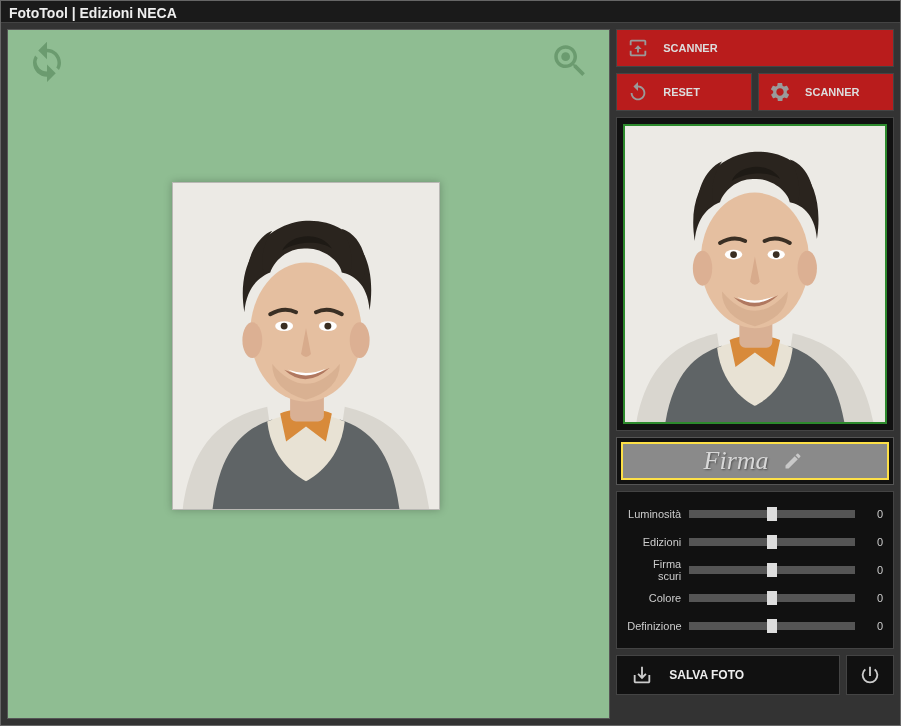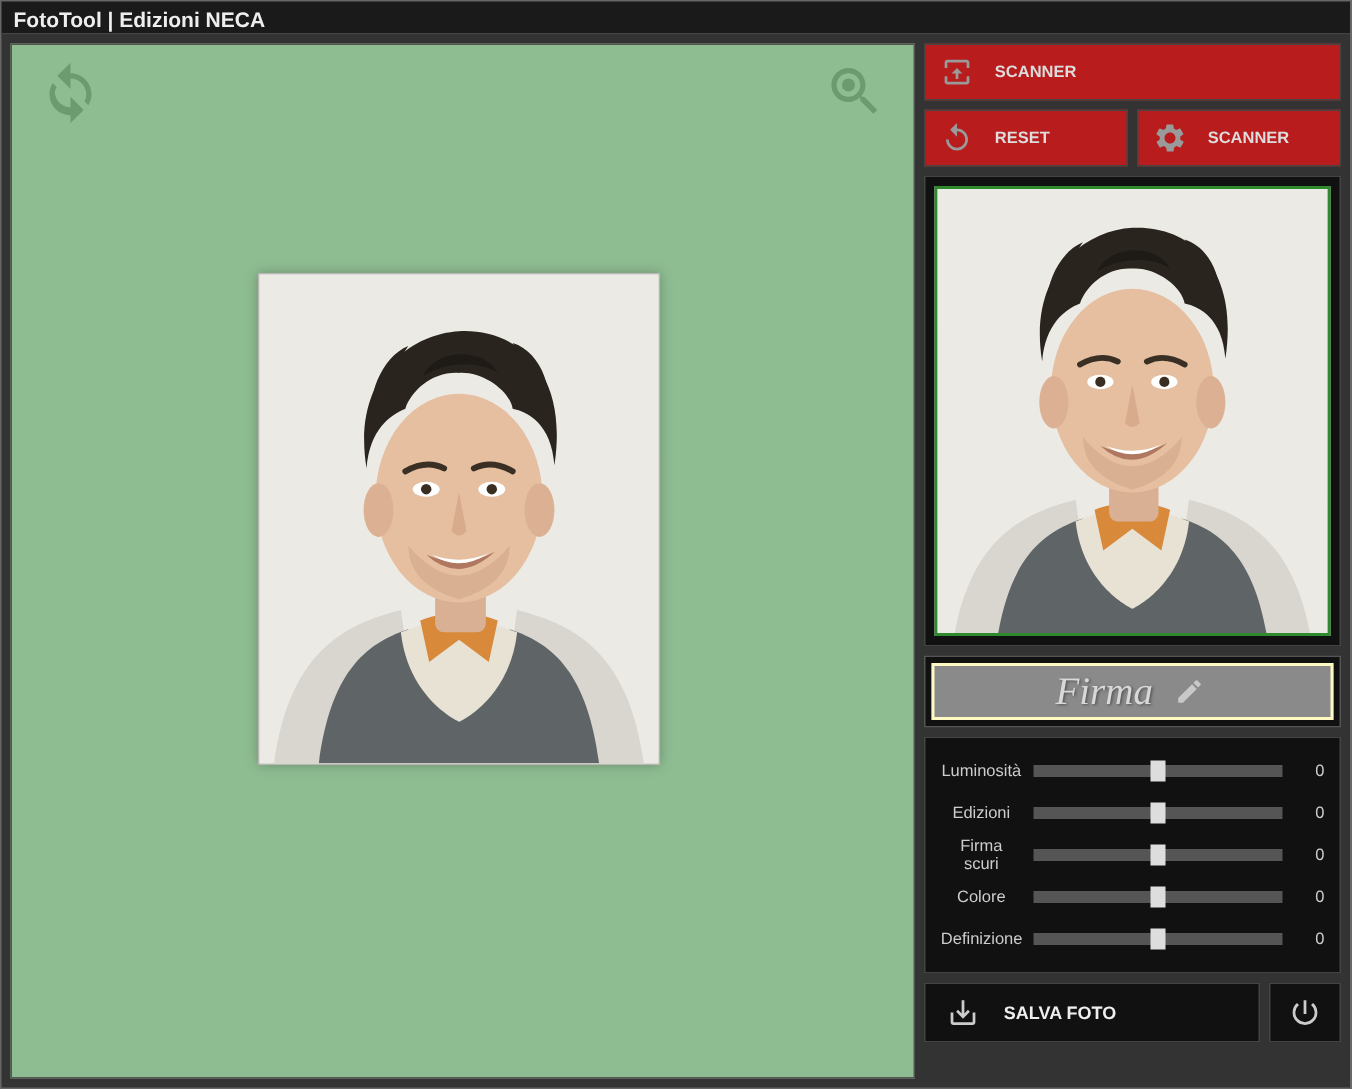--- a/index.html
+++ b/index.html
@@ -100,21 +100,21 @@
     background: #e8e6e1;
     overflow: hidden;
   }
   .firma-box {
     border: 1px solid #555;
     padding: 4px;
     background: #111;
   }
   .firma-btn {
     background: #8a8a8a;
-    border: 2px solid #fef9c3;
+    border: 2px solid #fde047;
     height: 38px;
     display: flex;
     align-items: center;
     justify-content: center;
     gap: 10px;
     cursor: pointer;
     font-family: cursive;
     font-style: italic;
     font-size: 26px;
     color: #d8d8d8;
@@ -125,21 +125,21 @@
     border: 1px solid #444;
     padding: 8px 10px;
   }
   .slider-row {
     display: flex;
     align-items: center;
     height: 28px;
     font-size: 11px;
     color: #ccc;
   }
-  .slider-label { width: 62px; text-align: center; padding-right: 8px; }
+  .slider-label { width: 62px; text-align: right; padding-right: 8px; }
   .slider-track {
     flex: 1;
     height: 8px;
     background: #555;
     position: relative;
     cursor: pointer;
   }
   .slider-thumb {
     position: absolute;
     top: -3px;

